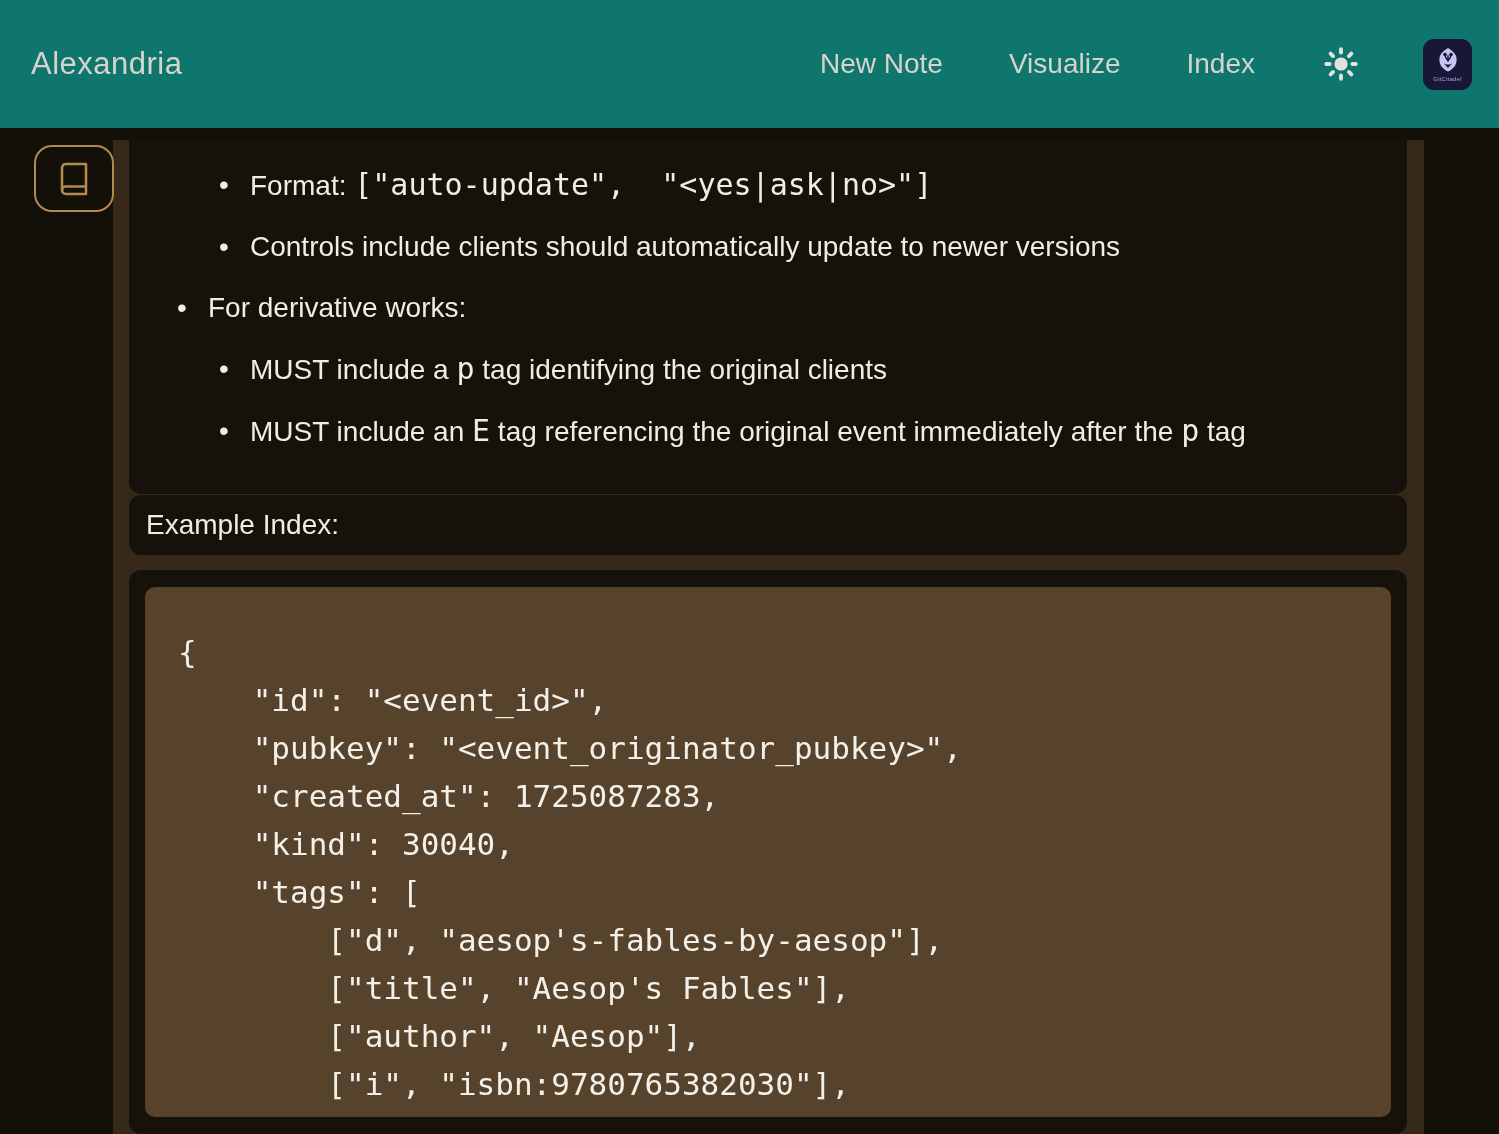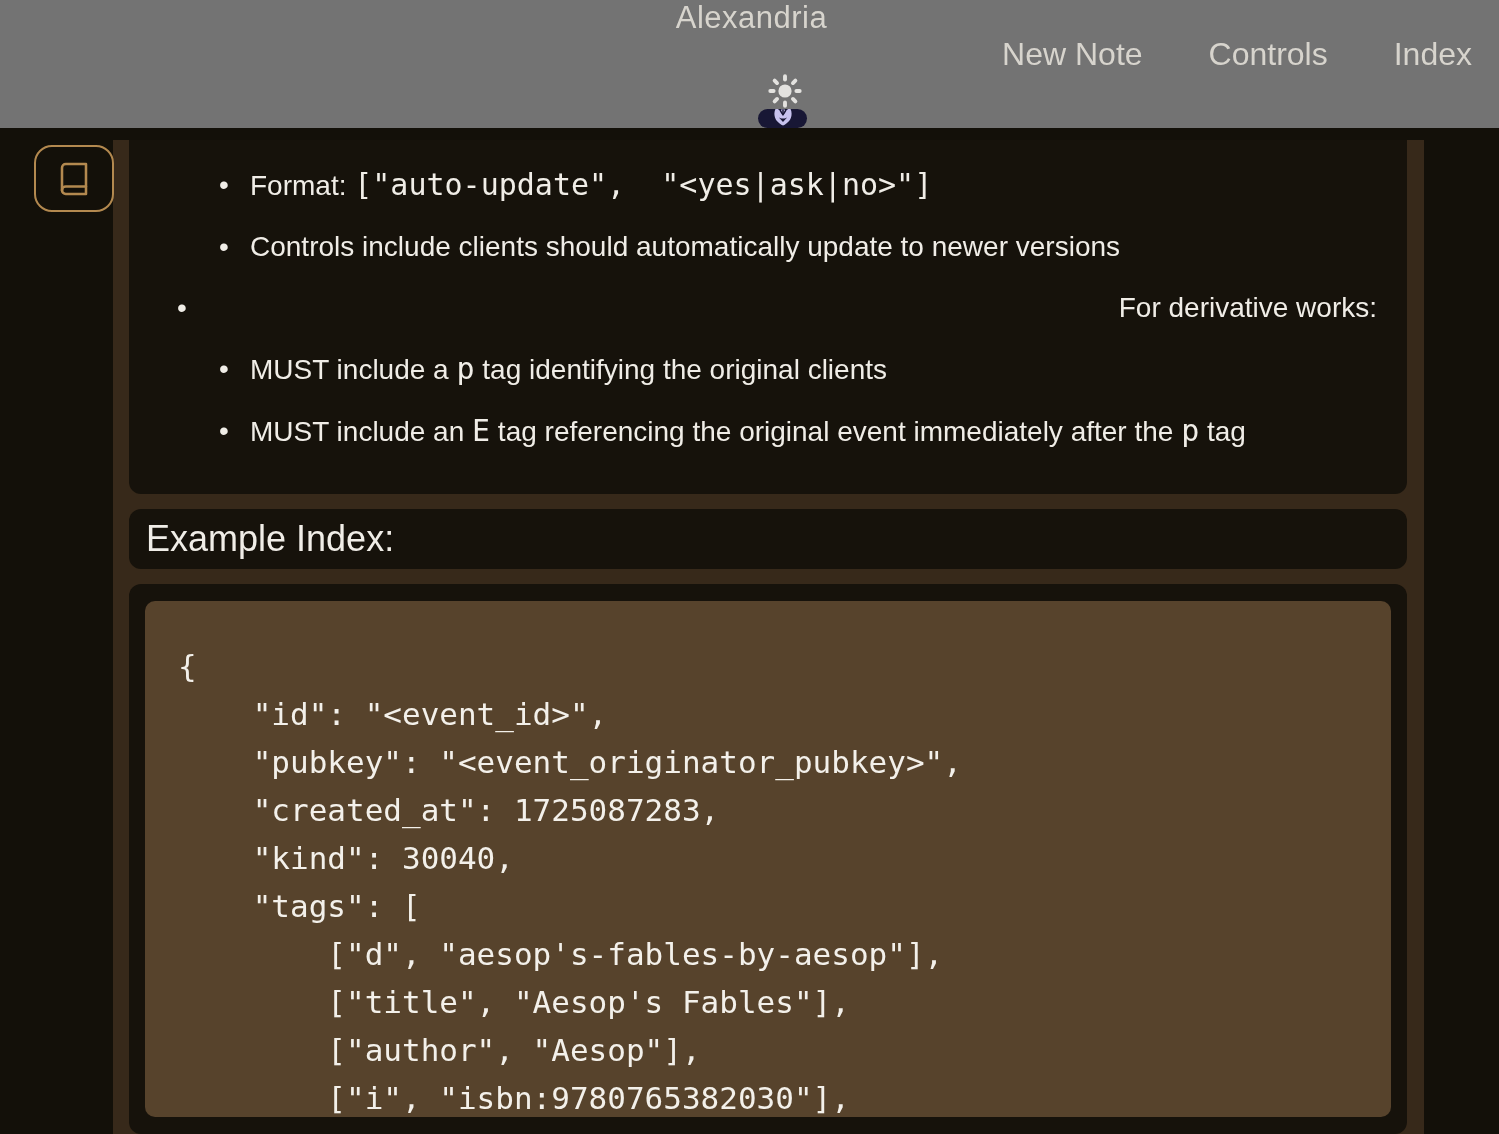--- a/index.html
+++ b/index.html
@@ -12,39 +12,38 @@
   }
 
   
   .app-header {
     position: absolute;
     top: 0; left: 0; right: 0;
     height: 128px;
     display: flex;
     align-items: center;
     padding: 0 27px 0 31px;
-    background: #737373;
+    background: #0f766e;
     z-index: 5;
-    flex-direction: column;
   }
   .brand {
     font-size: 31px;
     font-weight: 400;
     color: #d7d4cd;
     letter-spacing: 0.5px;
     cursor: pointer;
   }
   .main-nav {
     margin-left: auto;
     display: flex;
     align-items: center;
     gap: 66px;
   }
   .nav-link {
-    font-size: 32px;
+    font-size: 28px;
     color: #d7d4cd;
     text-decoration: none;
     cursor: pointer;
     text-align: center;
   }
   .theme-toggle {
     margin-left: 66px;
     background: none;
     border: none;
     cursor: pointer;
@@ -99,26 +98,26 @@
     background: #16120b;
     border-radius: 12px;
     flex: 0 0 auto;
   }
   .card-rules {
     border-radius: 0 0 12px 12px;
     padding: 28px 30px 52px 26px;
     height: 354px;
   }
   .card-example {
-    margin-top: 15px;
+    margin-top: 1px;
     height: 60px;
     display: flex;
     align-items: center;
     padding-left: 17px;
-    font-size: 36px;
+    font-size: 28px;
     color: #f0ede7;
   }
   .card-code {
     margin-top: 15px;
     flex: 1 1 auto;
     padding: 17px 16px;
     overflow: hidden;
   }
   .code-block {
     background: #57432c;
@@ -141,40 +140,40 @@
     line-height: 34px;
     color: #f0ede7;
     margin-bottom: 27px;
   }
   .rules-list li:last-child { margin-bottom: 0; }
   .rules-list li::before {
     content: "•";
     position: absolute;
     font-size: 28px;
   }
-  .rules-list li.lvl1 { padding-left: 53px; text-align: right; }
+  .rules-list li.lvl1 { padding-left: 53px; }
   .rules-list li.lvl1::before { left: 22px; }
   .rules-list li.lvl2 { padding-left: 95px; }
   .rules-list li.lvl2::before { left: 64px; }
   .inline-code {
     font-family: "DejaVu Sans Mono", monospace;
     font-size: 30px;
     white-space: pre;
   }
 
   svg { display: block; }
 </style>
 </head>
 <body>
 
 <header class="app-header">
   <div class="brand">Alexandria</div>
   <nav class="main-nav">
     <a class="nav-link">New Note</a>
-    <a class="nav-link">Controls</a>
+    <a class="nav-link">Visualize</a>
     <a class="nav-link">Index</a>
   </nav>
   <button class="theme-toggle">
     <span>
       <svg width="36" height="36" viewBox="0 0 24 24" fill="none" stroke="#e3e2df" stroke-width="2.6" stroke-linecap="round">
         <circle cx="12" cy="12" r="4.4" fill="#e3e2df" stroke="none"></circle>
         <line x1="12" y1="2.2" x2="12" y2="4.4"></line>
         <line x1="12" y1="19.6" x2="12" y2="21.8"></line>
         <line x1="2.2" y1="12" x2="4.4" y2="12"></line>
         <line x1="19.6" y1="12" x2="21.8" y2="12"></line>

